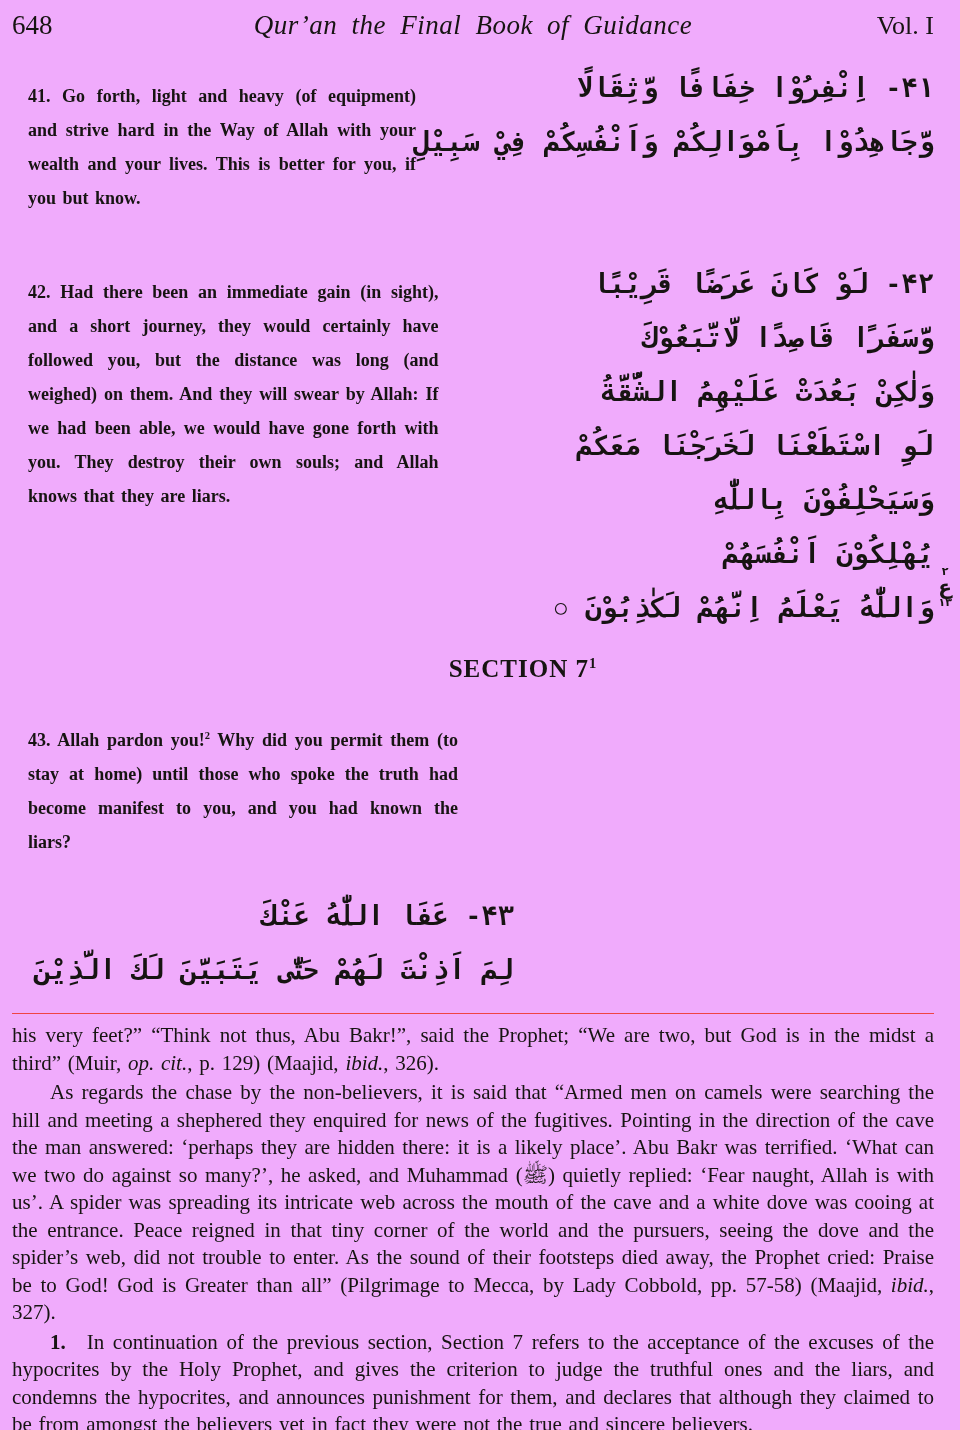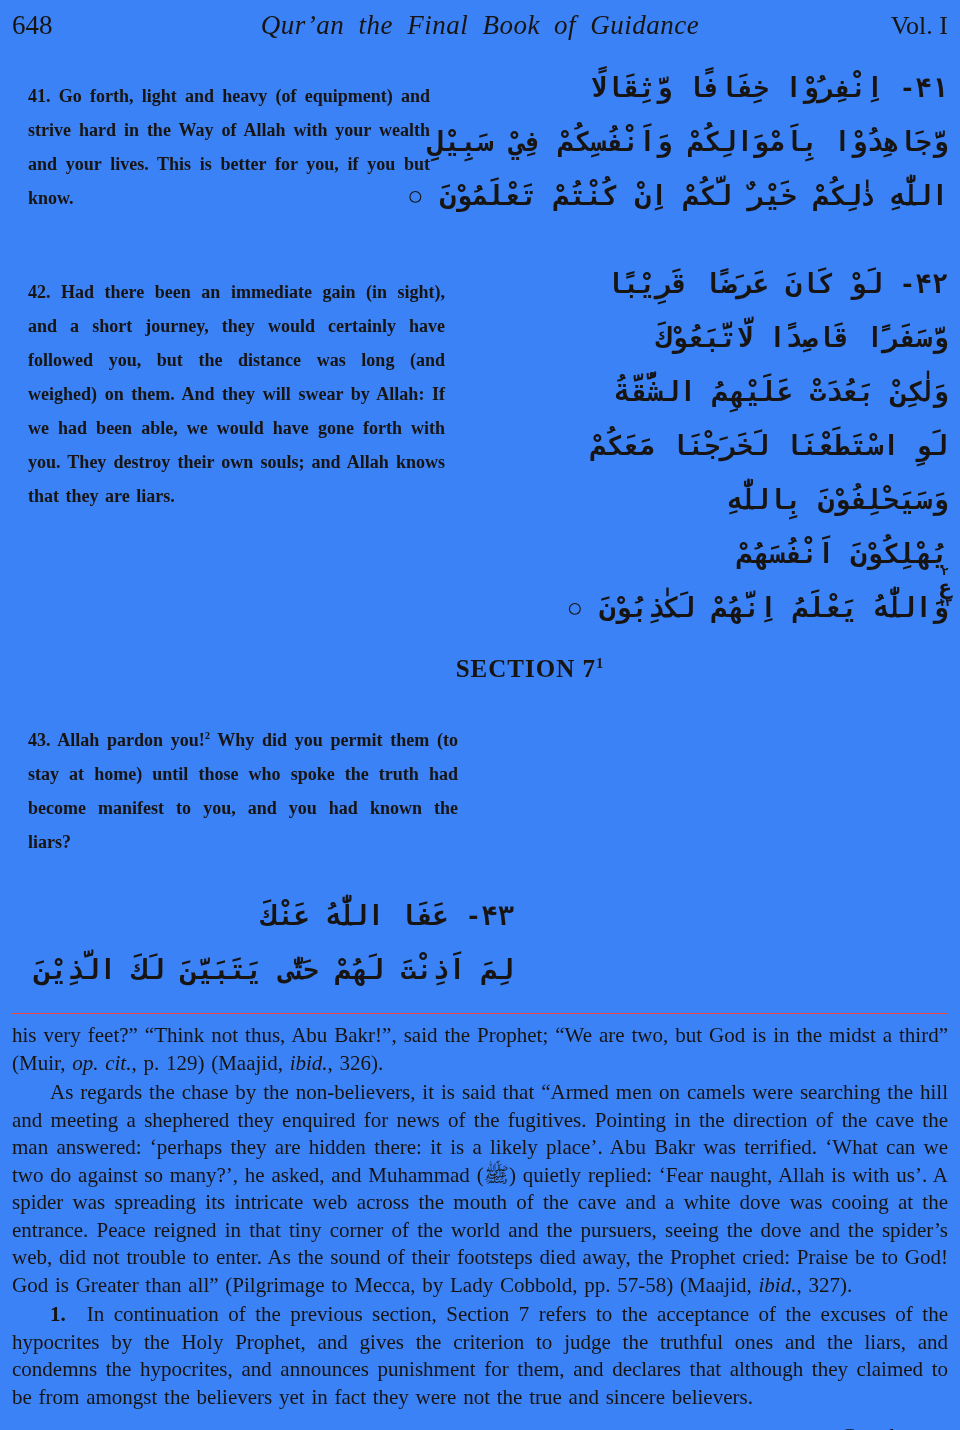--- a/index.html
+++ b/index.html
@@ -1,25 +1,25 @@
 <!DOCTYPE html>
 <html><head>
 <meta charset="utf-8">
 <style>
   html,body{margin:0;padding:0;}
   body{background:#e8e6e1;}
   .page{
     position:relative;
     width:960px;height:1430px;
     margin:0 auto;
-    background:#3b82f6;
+    background:#f0abfc;
     color:#171412;
     font-family:"Liberation Serif",serif;
     box-sizing:border-box;
-    padding:6px 12px 0 12px;
+    padding:6px 26px 0 12px;
     overflow:hidden;
   }
   
   .hdr{display:flex;align-items:baseline;margin-top:4px;}
   .pgnum{font-size:27px;width:120px;}
   .title{flex:1;text-align:center;font-style:italic;font-size:27px;word-spacing:7px;letter-spacing:.5px;}
   .vol{width:120px;text-align:right;font-size:26px;}
   
   .vrow{display:flex;justify-content:space-between;align-items:flex-start;}
   .row1{margin-top:22px;}
@@ -82,21 +82,20 @@
     <span class="vol">Vol. I</span>
   </header>
 
   <main>
 
     <div class="vrow row1">
       <p class="eng"><span>41. Go forth, light and heavy (of equipment) and strive hard in the Way of Allah with your wealth and your lives. This is better for you, if you but know.</span></p>
       <div class="ar-col" dir="rtl">
           <div class="ar-line">۴۱- اِنْفِرُوْا خِفَافًا وَّثِقَالًا</div>
           <div class="ar-line">وَّجَاهِدُوْا بِاَمْوَالِكُمْ وَاَنْفُسِكُمْ فِيْ سَبِيْلِ</div>
-          <div class="ar-line">اللّٰهِ ذٰلِكُمْ خَيْرٌ لَّكُمْ اِنْ كُنْتُمْ تَعْلَمُوْنَ ○</div>
         </div>
     </div>
 
     <div class="vrow row2">
       <p class="eng"><span>42. Had there been an immediate gain (in sight), and a short journey, they would certainly have followed you, but the distance was long (and weighed) on them. And they will swear by Allah: If we had been able, we would have gone forth with you. They destroy their own souls; and Allah knows that they are liars.</span></p>
       <div class="ar-col" dir="rtl">
           <div class="ar-line">۴۲- لَوْ كَانَ عَرَضًا قَرِيْبًا</div>
           <div class="ar-line">وَّسَفَرًا قَاصِدًا لَّاتَّبَعُوْكَ</div>
           <div class="ar-line">وَلٰكِنْ بَعُدَتْ عَلَيْهِمُ الشُّقَّةُ</div>
           <div class="ar-line">لَوِ اسْتَطَعْنَا لَخَرَجْنَا مَعَكُمْ</div>

